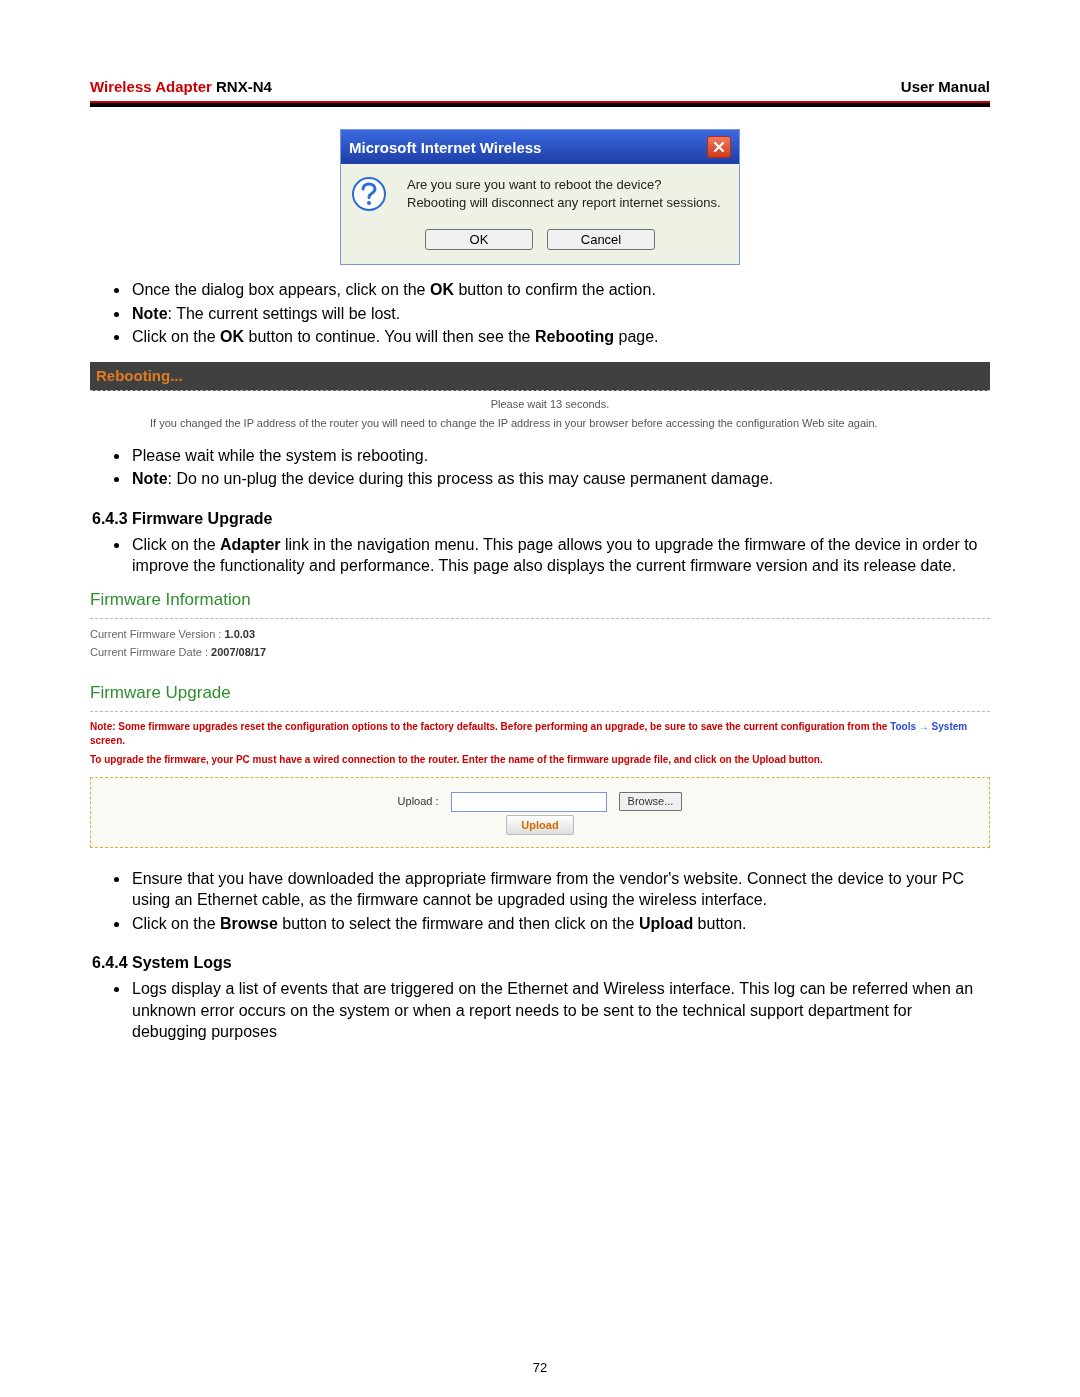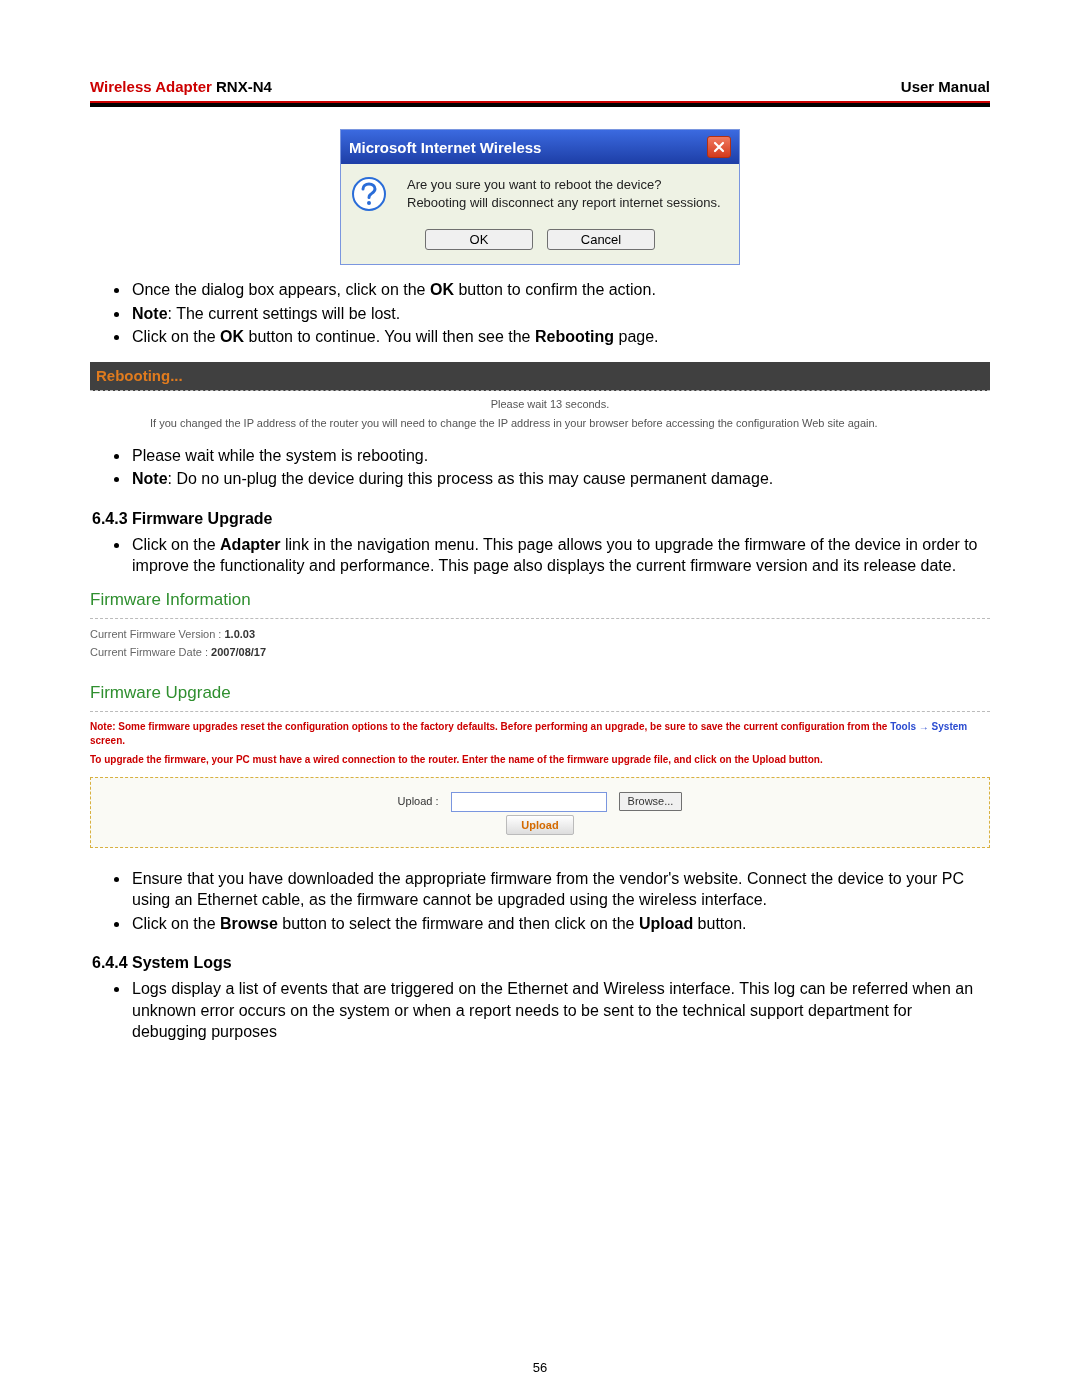--- a/index.html
+++ b/index.html
@@ -139,14 +139,14 @@
       <li>Ensure that you have downloaded the appropriate firmware from the vendor's website. Connect the device to your PC using an Ethernet cable, as the firmware cannot be upgraded using the wireless interface.</li>
       <li><span>Click on the </span><span class="bold">Browse</span><span> button to select the firmware and then click on the </span><span class="bold">Upload</span><span> button.</span></li>
     </ul>
 
     <div class="sect-h">6.4.4  System Logs</div>
     <ul class="bul">
       <li>Logs display a list of events that are triggered on the Ethernet and Wireless interface. This log can be referred when an unknown error occurs on the system or when a report needs to be sent to the technical support department for debugging purposes</li>
     </ul>
   </div>
 
-  <div class="pgnum">56</div>
+  <div class="pgnum">72</div>
 </div>
 
 </body></html>

